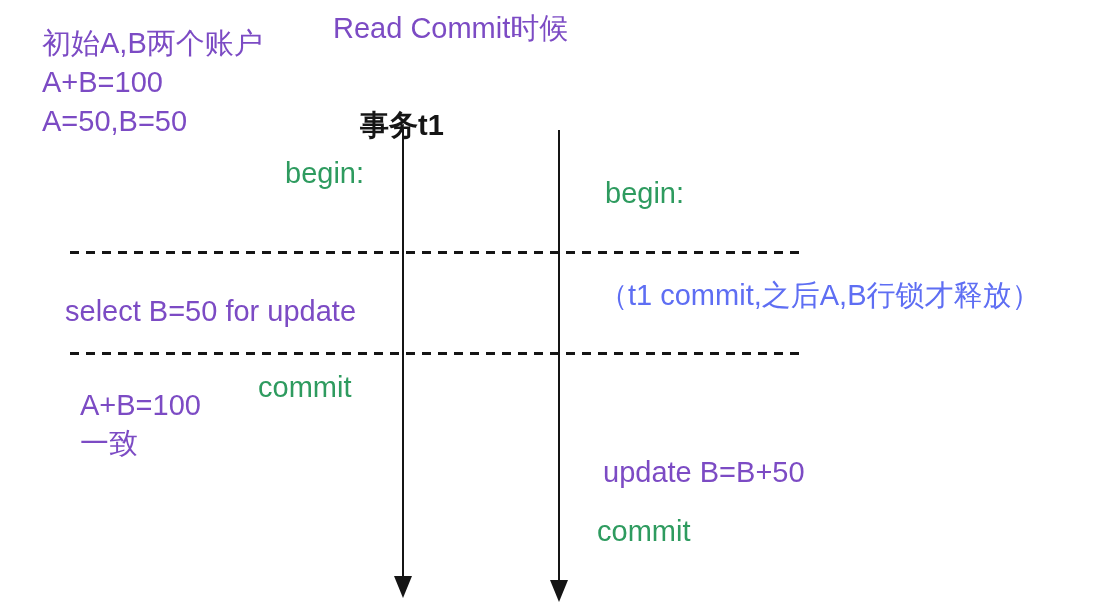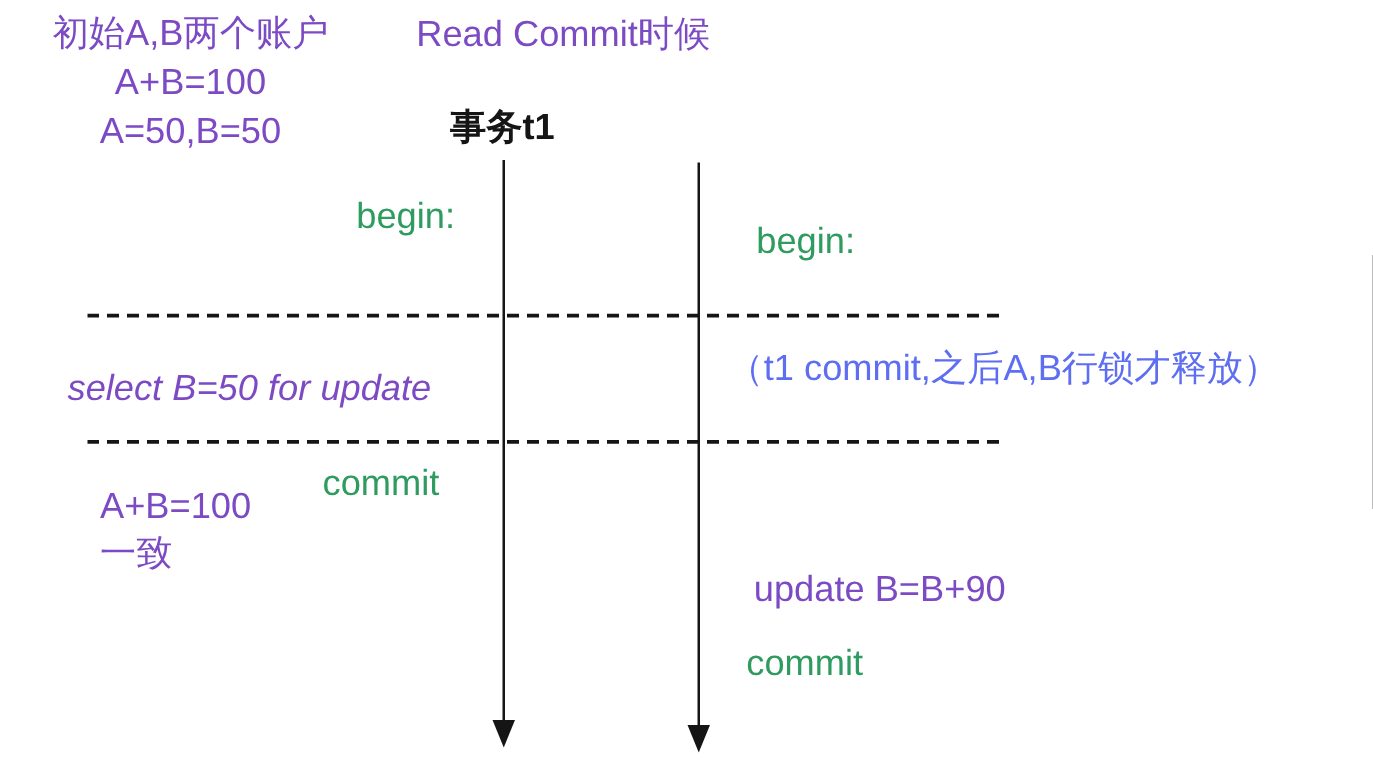--- a/index.html
+++ b/index.html
@@ -14,64 +14,64 @@
     position:relative;
     width:1098px;height:612px;
     margin:0 auto;
     background:var(--bg);
     overflow:hidden;
     font-family:"Liberation Sans","DejaVu Sans",sans-serif;
   }
   .txt{position:absolute;white-space:nowrap;line-height:1.18;font-size:29px;}
   .purple{color:var(--purple);}
   .green{color:var(--green);}
-  .blue{color:var(--blue);}
-  .black{color:var(--ink);}
+  .blue{color:var(--blue);margin-left:17px;}
+  .black{color:var(--ink);margin-top:23px;}
   .bold{font-weight:600;}
   .vline{position:absolute;width:2px;background:var(--ink);}
   .arrowhead{
     position:absolute;width:0;height:0;
     border-left:9px solid transparent;
     border-right:9px solid transparent;
     border-top:22px solid var(--ink);
   }
   .dashline{
     position:absolute;height:3px;
     background:repeating-linear-gradient(90deg,var(--ink) 0 9px,transparent 9px 16px);
   }
   .note-block{line-height:39px;}
 </style>
 </head>
 <body>
 
 <div class="canvas">
 
-  <div class="txt purple note-block" style="left:42px;top:8px;text-align:center;">
+  <div class="txt purple note-block" style="left:42px;top:24px;">
     <div>初始A,B两个账户</div>
     <div>A+B=100</div>
     <div>A=50,B=50</div>
   </div>
 
   <div class="txt purple" style="left:333px;top:11px;text-align:center;">Read Commit时候</div>
 
   <div class="txt black bold" style="left:360px;top:85px;">事务t1</div>
 
   <div class="vline" style="left:402px;top:128px;height:450px;"></div>
   <div class="arrowhead" style="left:394px;top:576px;"></div>
 
   <div class="vline" style="left:558px;top:130px;height:450px;"></div>
   <div class="arrowhead" style="left:550px;top:580px;"></div>
 
   <div class="dashline" style="left:70px;top:251px;width:730px;"></div>
   <div class="dashline" style="left:70px;top:352px;width:730px;"></div>
 
   <div class="txt green" style="left:285px;top:156px;">begin:</div>
-  <div class="txt purple" style="left:54px;top:294px;font-style:italic;">select B=50 for update</div>
+  <div class="txt purple" style="left:65px;top:294px;">select B=50 for update</div>
   <div class="txt green" style="left:258px;top:370px;">commit</div>
   <div class="txt purple" style="left:80px;top:388px;">A+B=100</div>
   <div class="txt purple" style="left:80px;top:426px;text-align:right;">一致</div>
 
   <div class="txt green" style="left:605px;top:176px;">begin:</div>
   <div class="txt blue" style="left:582px;top:278px;">（t1 commit,之后A,B行锁才释放）</div>
-  <div class="txt purple" style="left:603px;top:455px;">update B=B+90</div>
+  <div class="txt purple" style="left:603px;top:455px;">update B=B+50</div>
   <div class="txt green" style="left:597px;top:514px;">commit</div>
 
 </div>
 
 </body></html>

